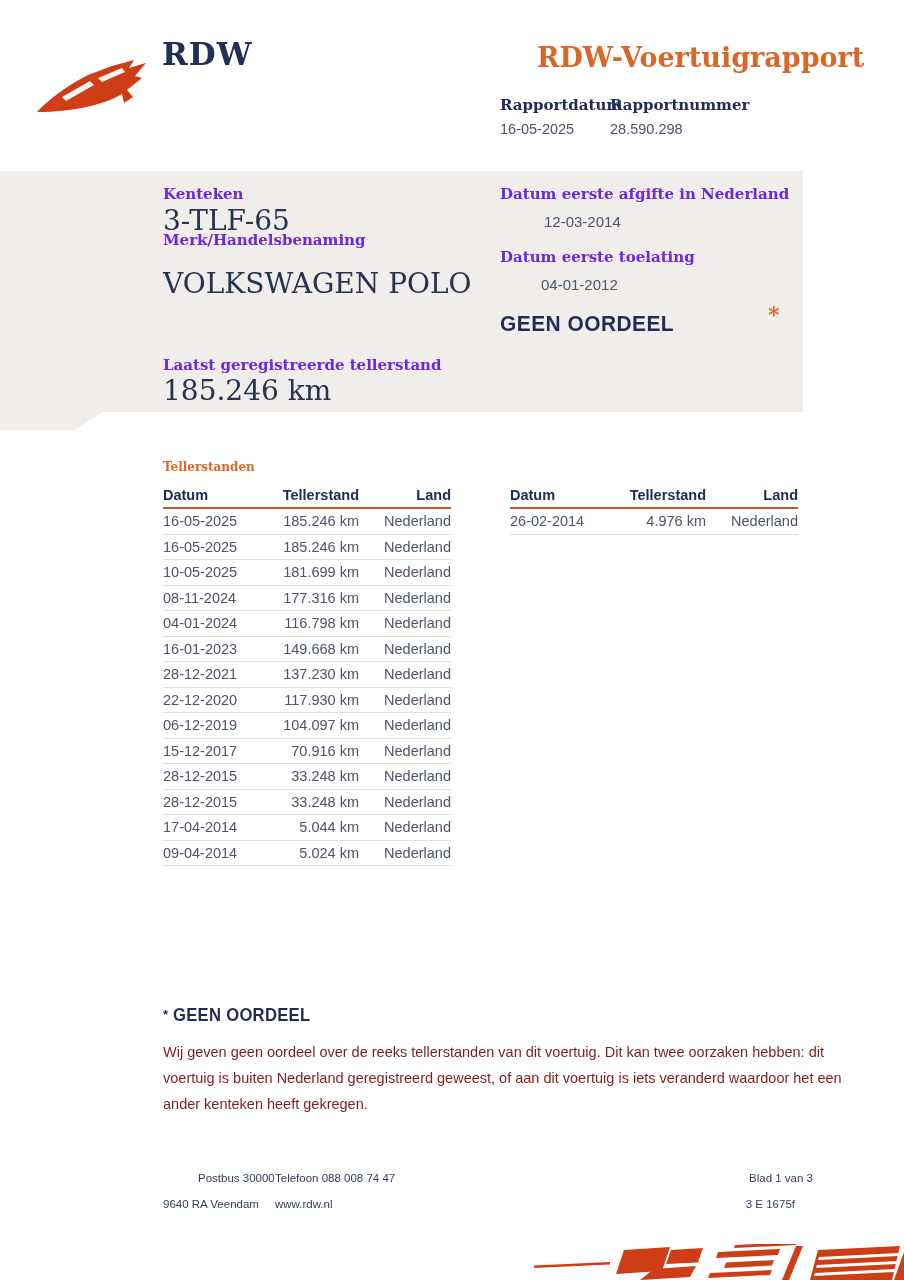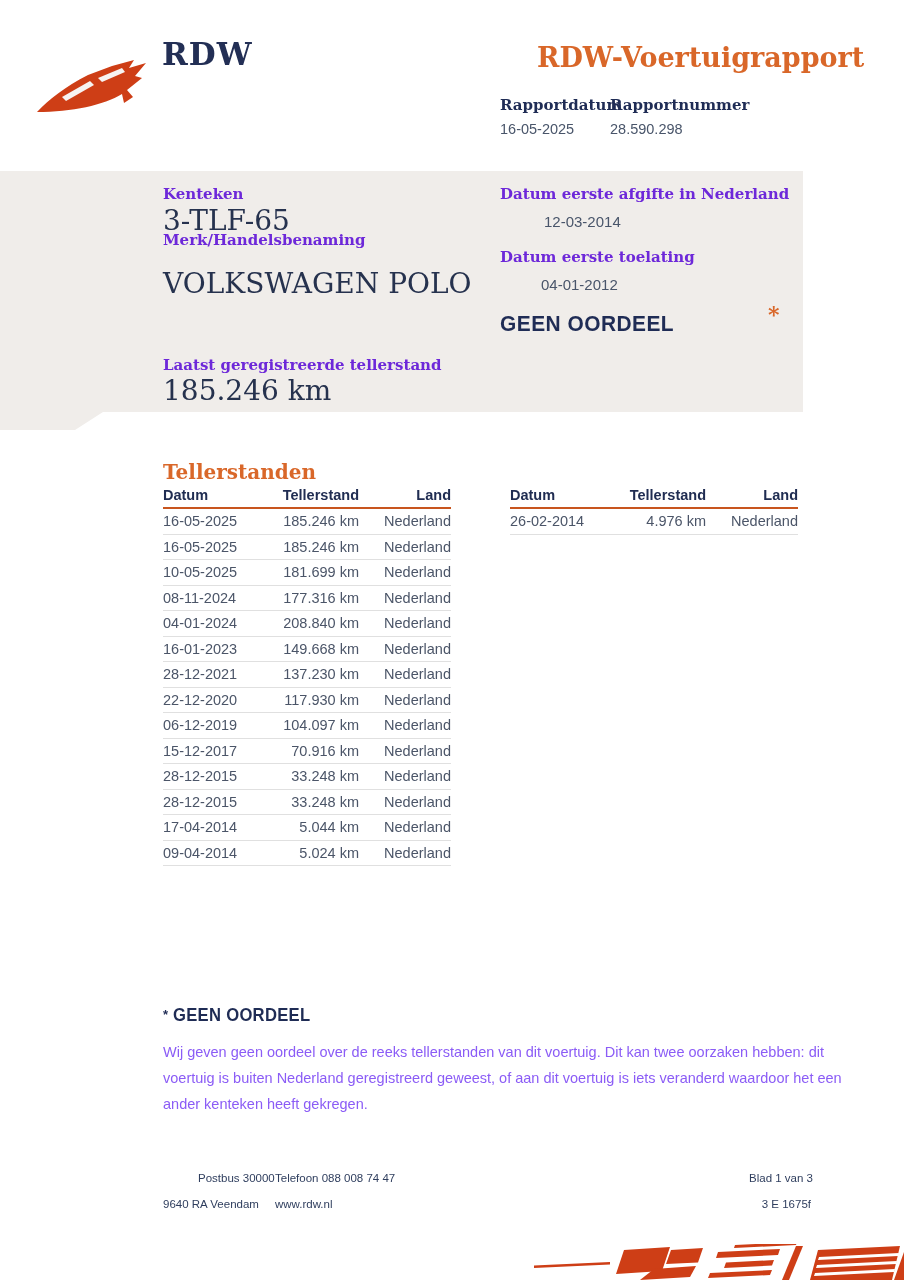--- a/index.html
+++ b/index.html
@@ -52,21 +52,21 @@
   }
   .verdict-star{
     position:absolute;left:768px;top:130px;
     font-family:"DejaVu Serif", serif;
     font-size:22px;font-weight:bold;color:#D96729;
   }
   
   .tables{position:absolute;left:163px;top:460px;width:641px;}
   .t-title{
     font-family:"DejaVu Serif", serif;font-weight:700;
-    font-size:20px;color:#D96729;
+    font-size:12px;color:#D96729;
   }
   .table{position:absolute;top:27px;width:288px;}
   .table.left{left:0;}
   .table.right{left:347px;}
   .thead{
     display:flex;align-items:flex-end;
     padding-bottom:4px;border-bottom:2px solid #C8551E;
     font-weight:bold;font-size:14.5px;color:#202D52;
   }
   .trow{
@@ -81,31 +81,31 @@
   
   .footnote{position:absolute;left:163px;top:1005px;width:690px;}
   .fn-head{display:flex;align-items:flex-start;}
   .fn-star{font-size:13px;font-weight:bold;color:#1F2C55;margin-right:5px;margin-top:2px;}
   .fn-title{
     font-size:17.5px;font-weight:bold;color:#1F2C55;
     transform:scaleX(.95);transform-origin:left;letter-spacing:.3px;
   }
   .fn-text{
     margin-top:13px;
-    font-size:14.5px;line-height:26px;color:#8b5cf6;
+    font-size:14.5px;line-height:26px;color:#7f1d1d;
   }
   
   .footer{position:absolute;left:163px;top:1168px;width:650px;height:60px;font-size:11.5px;color:#2F3E5E;}
   .footer span{position:absolute;white-space:nowrap;}
   .f-a1{left:0;top:4px;padding-left:35px;}
   .f-a2{left:0;top:30px;}
   .f-p{left:112px;top:4px;}
   .f-w{left:112px;top:30px;}
   .f-blad{right:0;top:4px;text-align:right;}
-  .f-code{right:2px;top:30px;text-align:right;}
+  .f-code{right:18px;top:30px;text-align:right;}
   
   .speedlines{position:absolute;right:0;bottom:0;width:384px;height:36px;}
 </style>
 </head>
 <body>
 
 <div class="page">
 
   <svg class="wing" viewBox="0 0 130 68" aria-hidden="true">
     <g fill="#CE3E16">
@@ -169,21 +169,21 @@
             <span class="tcell c1">181.699 km</span>
             <span class="tcell c2">Nederland</span>
           </div>
           <div class="trow">
             <span class="tcell c0">08-11-2024</span>
             <span class="tcell c1">177.316 km</span>
             <span class="tcell c2">Nederland</span>
           </div>
           <div class="trow">
             <span class="tcell c0">04-01-2024</span>
-            <span class="tcell c1">208.840 km</span>
+            <span class="tcell c1">116.798 km</span>
             <span class="tcell c2">Nederland</span>
           </div>
           <div class="trow">
             <span class="tcell c0">16-01-2023</span>
             <span class="tcell c1">149.668 km</span>
             <span class="tcell c2">Nederland</span>
           </div>
           <div class="trow">
             <span class="tcell c0">28-12-2021</span>
             <span class="tcell c1">137.230 km</span>

